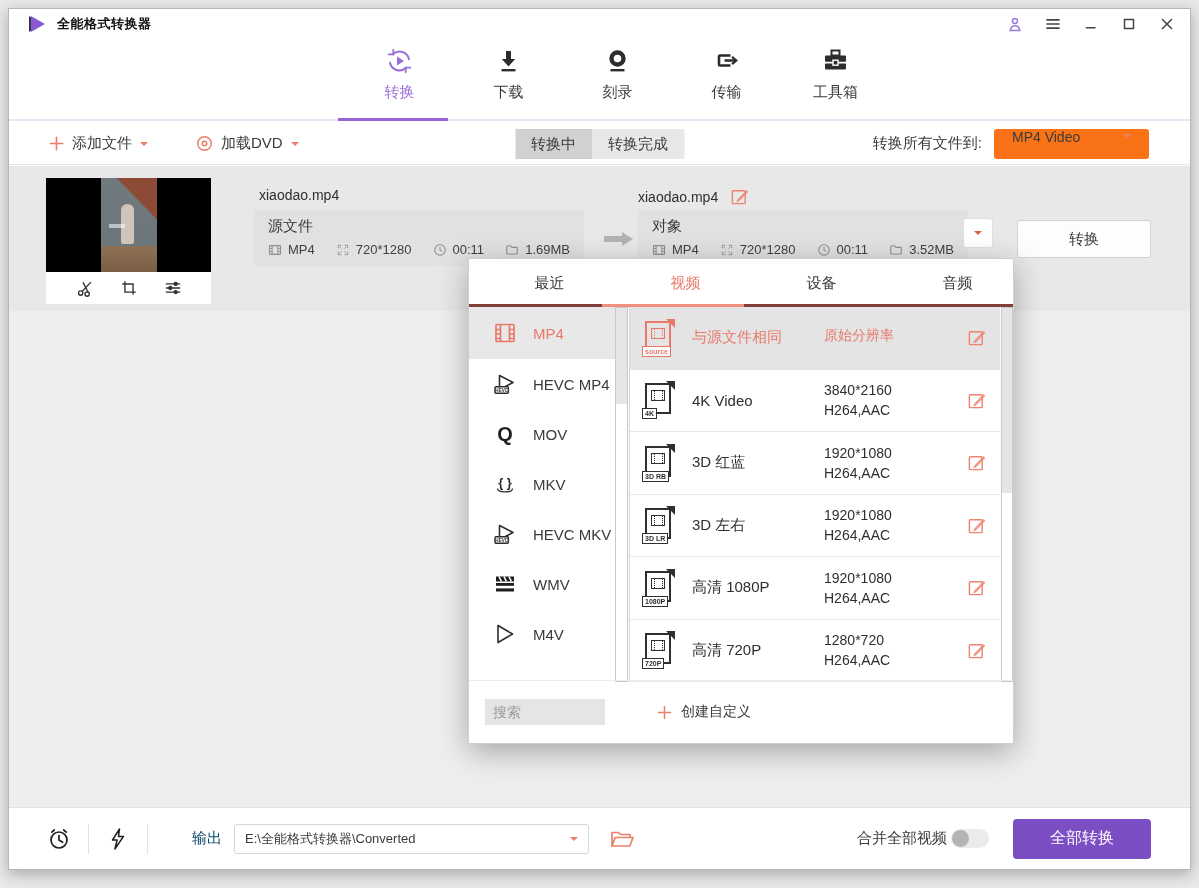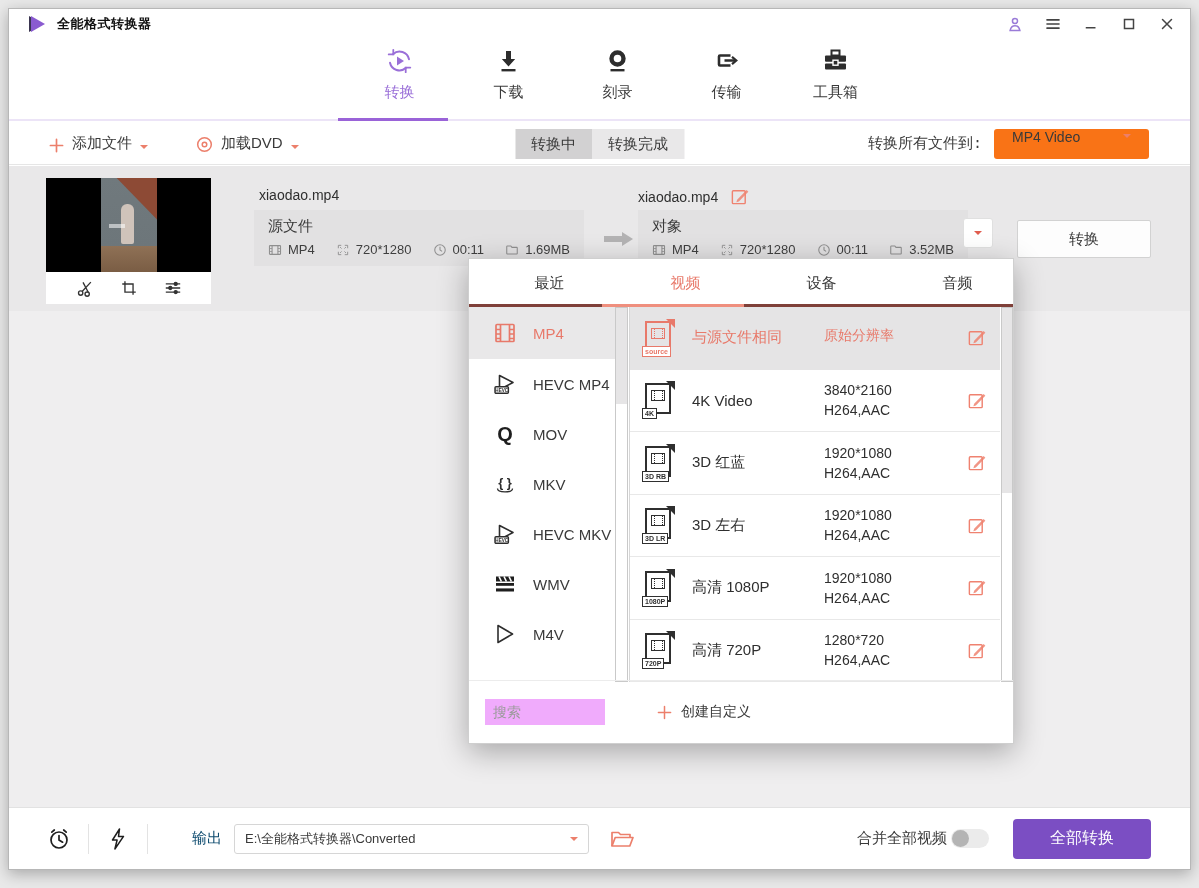--- a/index.html
+++ b/index.html
@@ -18,29 +18,29 @@
   .nav { position:absolute; left:0; top:28px; right:0; height:84px; border-bottom:2px solid #ece4f7; }
   .nav-tabs { position:absolute; left:50%; top:10px; transform:translateX(calc(-50% + 18px)); display:flex; }
   .nav-tab { width:109px; display:flex; flex-direction:column; align-items:center; cursor:pointer; }
   .nav-tab .nic { height:28px; display:flex; align-items:flex-end; }
   .nav-tab .nlabel { margin-top:8px; font-size:15px; color:#3a3a3a; }
   .nav-tab.active .nlabel { color:#9a6fd8; }
   .nav-underline { position:absolute; left:329px; bottom:-2px; width:110px; height:3px; background:#9a63d8; }
 
   
   .toolbar { position:absolute; left:0; top:114px; right:0; height:42px; background:#fff; border-bottom:1px solid #e6e6e6; display:flex; align-items:center; }
-  .tool-btn { display:flex; align-items:flex-end; gap:8px; font-size:15px; color:#3a3a3a; cursor:pointer; }
+  .tool-btn { display:flex; align-items:center; gap:8px; font-size:15px; color:#3a3a3a; cursor:pointer; }
   .tool-btn.add { margin-left:40px; }
   .tool-btn.dvd { margin-left:48px; }
   .caret { width:0; height:0; border:4.5px solid transparent; border-top-color:#ec7f6b; margin-top:5px; }
   .seg { position:absolute; left:50%; transform:translateX(-50%); top:6px; display:flex; }
   .seg-btn { height:30px; padding:0 16px; display:flex; align-items:center; font-size:15px; color:#3a3a3a; background:#e9e8e9; cursor:pointer; }
   .seg-btn.active { background:#d2d1d2; }
   .tool-right { margin-left:auto; margin-right:41px; display:flex; align-items:center; gap:12px; }
-  .tool-right .lab { font-size:15px; color:#3a3a3a;font-family:Liberation Mono, monospace; }
+  .tool-right .lab { font-size:15px; color:#3a3a3a; }
   .dd-gray { width:155px; height:30px; background:#f97316; border-radius:3px; display:flex; align-items:flex-start; padding:0 18px; font-size:14px; color:#3a3a3a; cursor:pointer; }
   .dd-gray .caret { margin-left:auto; }
 
   
   .file-strip { position:absolute; left:0; top:157px; right:0; height:145px; background:#e9e8e9; }
   .thumb-card { position:absolute; left:37px; top:12px; width:165px; height:126px; background:#fff; }
   .thumb { position:absolute; left:0; top:0; right:0; height:94px; background:#000; overflow:hidden; }
   .photo { position:absolute; left:55px; top:0; width:56px; height:94px; background:linear-gradient(180deg,#70797d 0%,#6d767a 72%,#8f7156 72%,#7a5d44 100%); }
   .photo .wall { position:absolute; right:0; top:0; width:100%; height:48%; background:#8d4a35; clip-path:polygon(100% 0,28% 0,100% 92%); }
   .photo .figure { position:absolute; left:20px; top:26px; width:13px; height:40px; background:#cfc3ba; border-radius:6px 6px 2px 2px; }
@@ -104,21 +104,21 @@
   .p-fold { position:absolute; right:-1px; top:-1px; width:0; height:0; border-left:9px solid transparent; border-top:9px solid currentColor; }
   .p-film { position:absolute; left:7px; top:8px; width:14px; height:11px; border:1.5px solid currentColor; }
   .p-film:before { content:""; position:absolute; left:1.5px; top:0; bottom:0; width:1.5px; border-left:1.5px dotted currentColor; }
   .p-film:after { content:""; position:absolute; right:1.5px; top:0; bottom:0; width:1.5px; border-right:1.5px dotted currentColor; }
   .p-badge { position:absolute; left:-2px; bottom:-1px; background:#fff; border:1.5px solid currentColor; font-size:7px; font-weight:bold; line-height:9px; padding:0 2px; white-space:nowrap; font-style:normal; }
   .p-name { font-size:15px; margin-left:18px; width:132px; }
   .p-details { display:flex; flex-direction:column; justify-content:center; gap:4px; font-size:14px; width:128px; }
   .p-edit { margin-left:auto; width:19px; height:19px; color:#ef8270; cursor:pointer; }
   .preset-col .vscroll { right:0; width:12px; }
   .pp-footer { position:absolute; left:0; right:0; bottom:0; height:63px; border-top:1px solid #ececec; display:flex; align-items:center; }
-  .search-input { margin-left:16px; width:120px; height:26px; background:#f0abfc; border:none; outline:none; padding:0 8px; font-size:14px; color:#3a3a3a; font-family:inherit; }
+  .search-input { margin-left:16px; width:120px; height:26px; background:#e5e5e5; border:none; outline:none; padding:0 8px; font-size:14px; color:#3a3a3a; font-family:inherit; }
   .search-input::placeholder { color:#9a9a9a; }
   .create-custom { margin-left:52px; display:flex; align-items:center; gap:9px; font-size:14px; color:#3a3a3a; cursor:pointer; }
 
   svg { display:block; width:100%; height:100%; }
   .plus-red { width:15px; height:15px; color:#ec7f6b; }
 </style>
 </head>
 <body>
 
 <div class="window">

